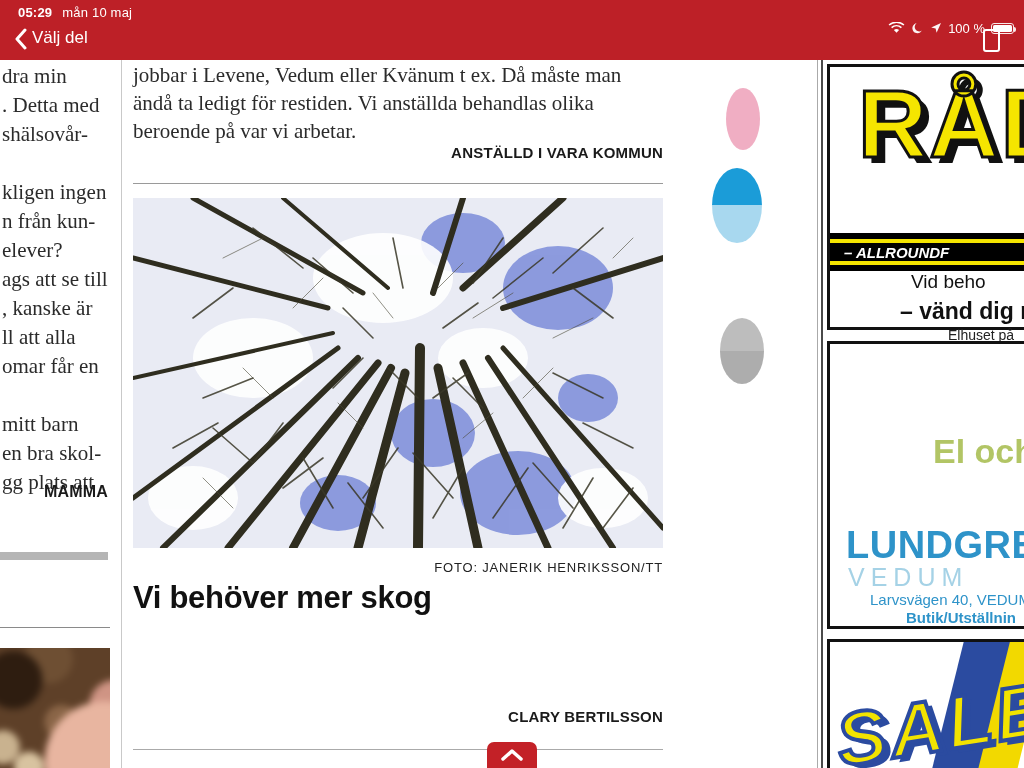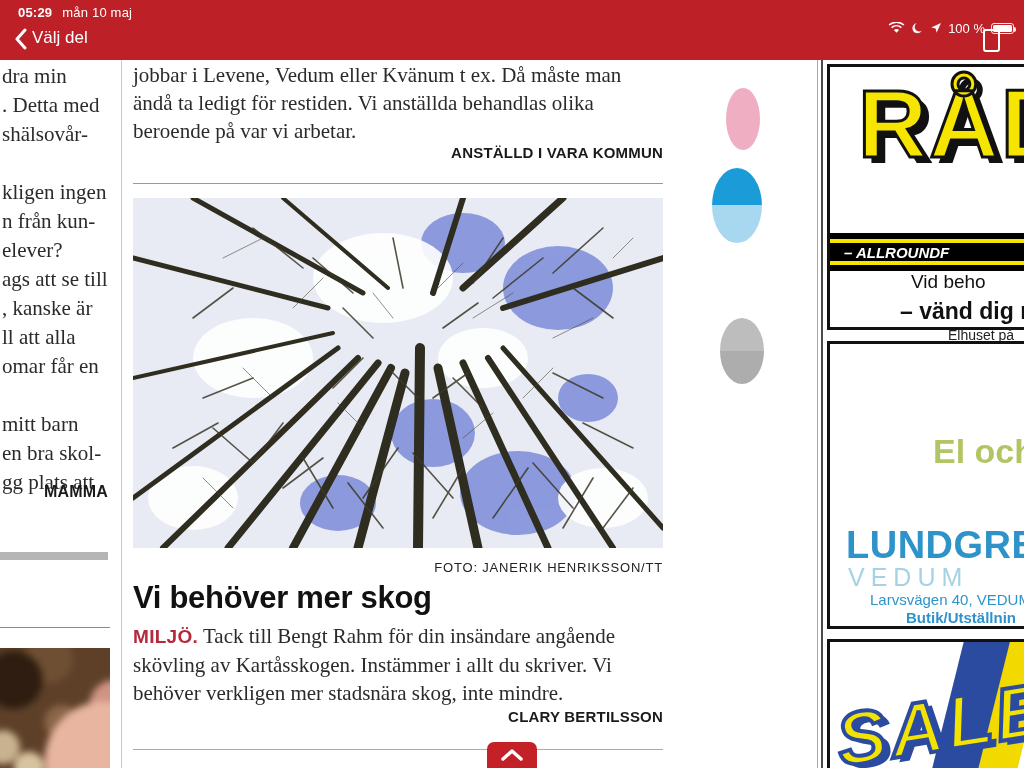--- a/index.html
+++ b/index.html
@@ -222,21 +222,20 @@
           <g stroke="#4a4836" stroke-width="1" stroke-linecap="round" opacity=".6">
             <path d="M90 60 L130 40 M160 110 L190 80 M340 120 L380 95 M420 140 L460 120"></path>
             <path d="M100 310 L70 280 M390 200 L420 170 M140 200 L110 170 M480 60 L500 40"></path>
             <path d="M230 230 L205 205 M330 240 L360 215 M260 120 L240 95 M305 90 L330 65"></path>
           </g>
         </svg>
       </div>
 
       <div class="caption">FOTO: JANERIK HENRIKSSON/TT</div>
       <h1 class="headline">Vi behöver mer skog</h1>
-      <div class="article-body serif"><span class="kicker">MILJÖ.</span><span> Tack till Bengt Rahm för din insändare angående skövling av Kartåsskogen. Instämmer i allt du skriver. Vi behöver verkligen mer stadsnära skog, inte mindre.</span></div>
       <div class="article-sig sig">CLARY BERTILSSON</div>
       <div class="hrule2"></div>
       <div class="up-btn">
         <svg width="22" height="12" viewBox="0 0 22 12">
           <polyline points="2,10 11,2 20,10" fill="none" stroke="#fff" stroke-width="3.5" stroke-linecap="round" stroke-linejoin="round"></polyline>
         </svg>
       </div>
     </div>
 
     <div class="balloon balloon-pink"></div>

